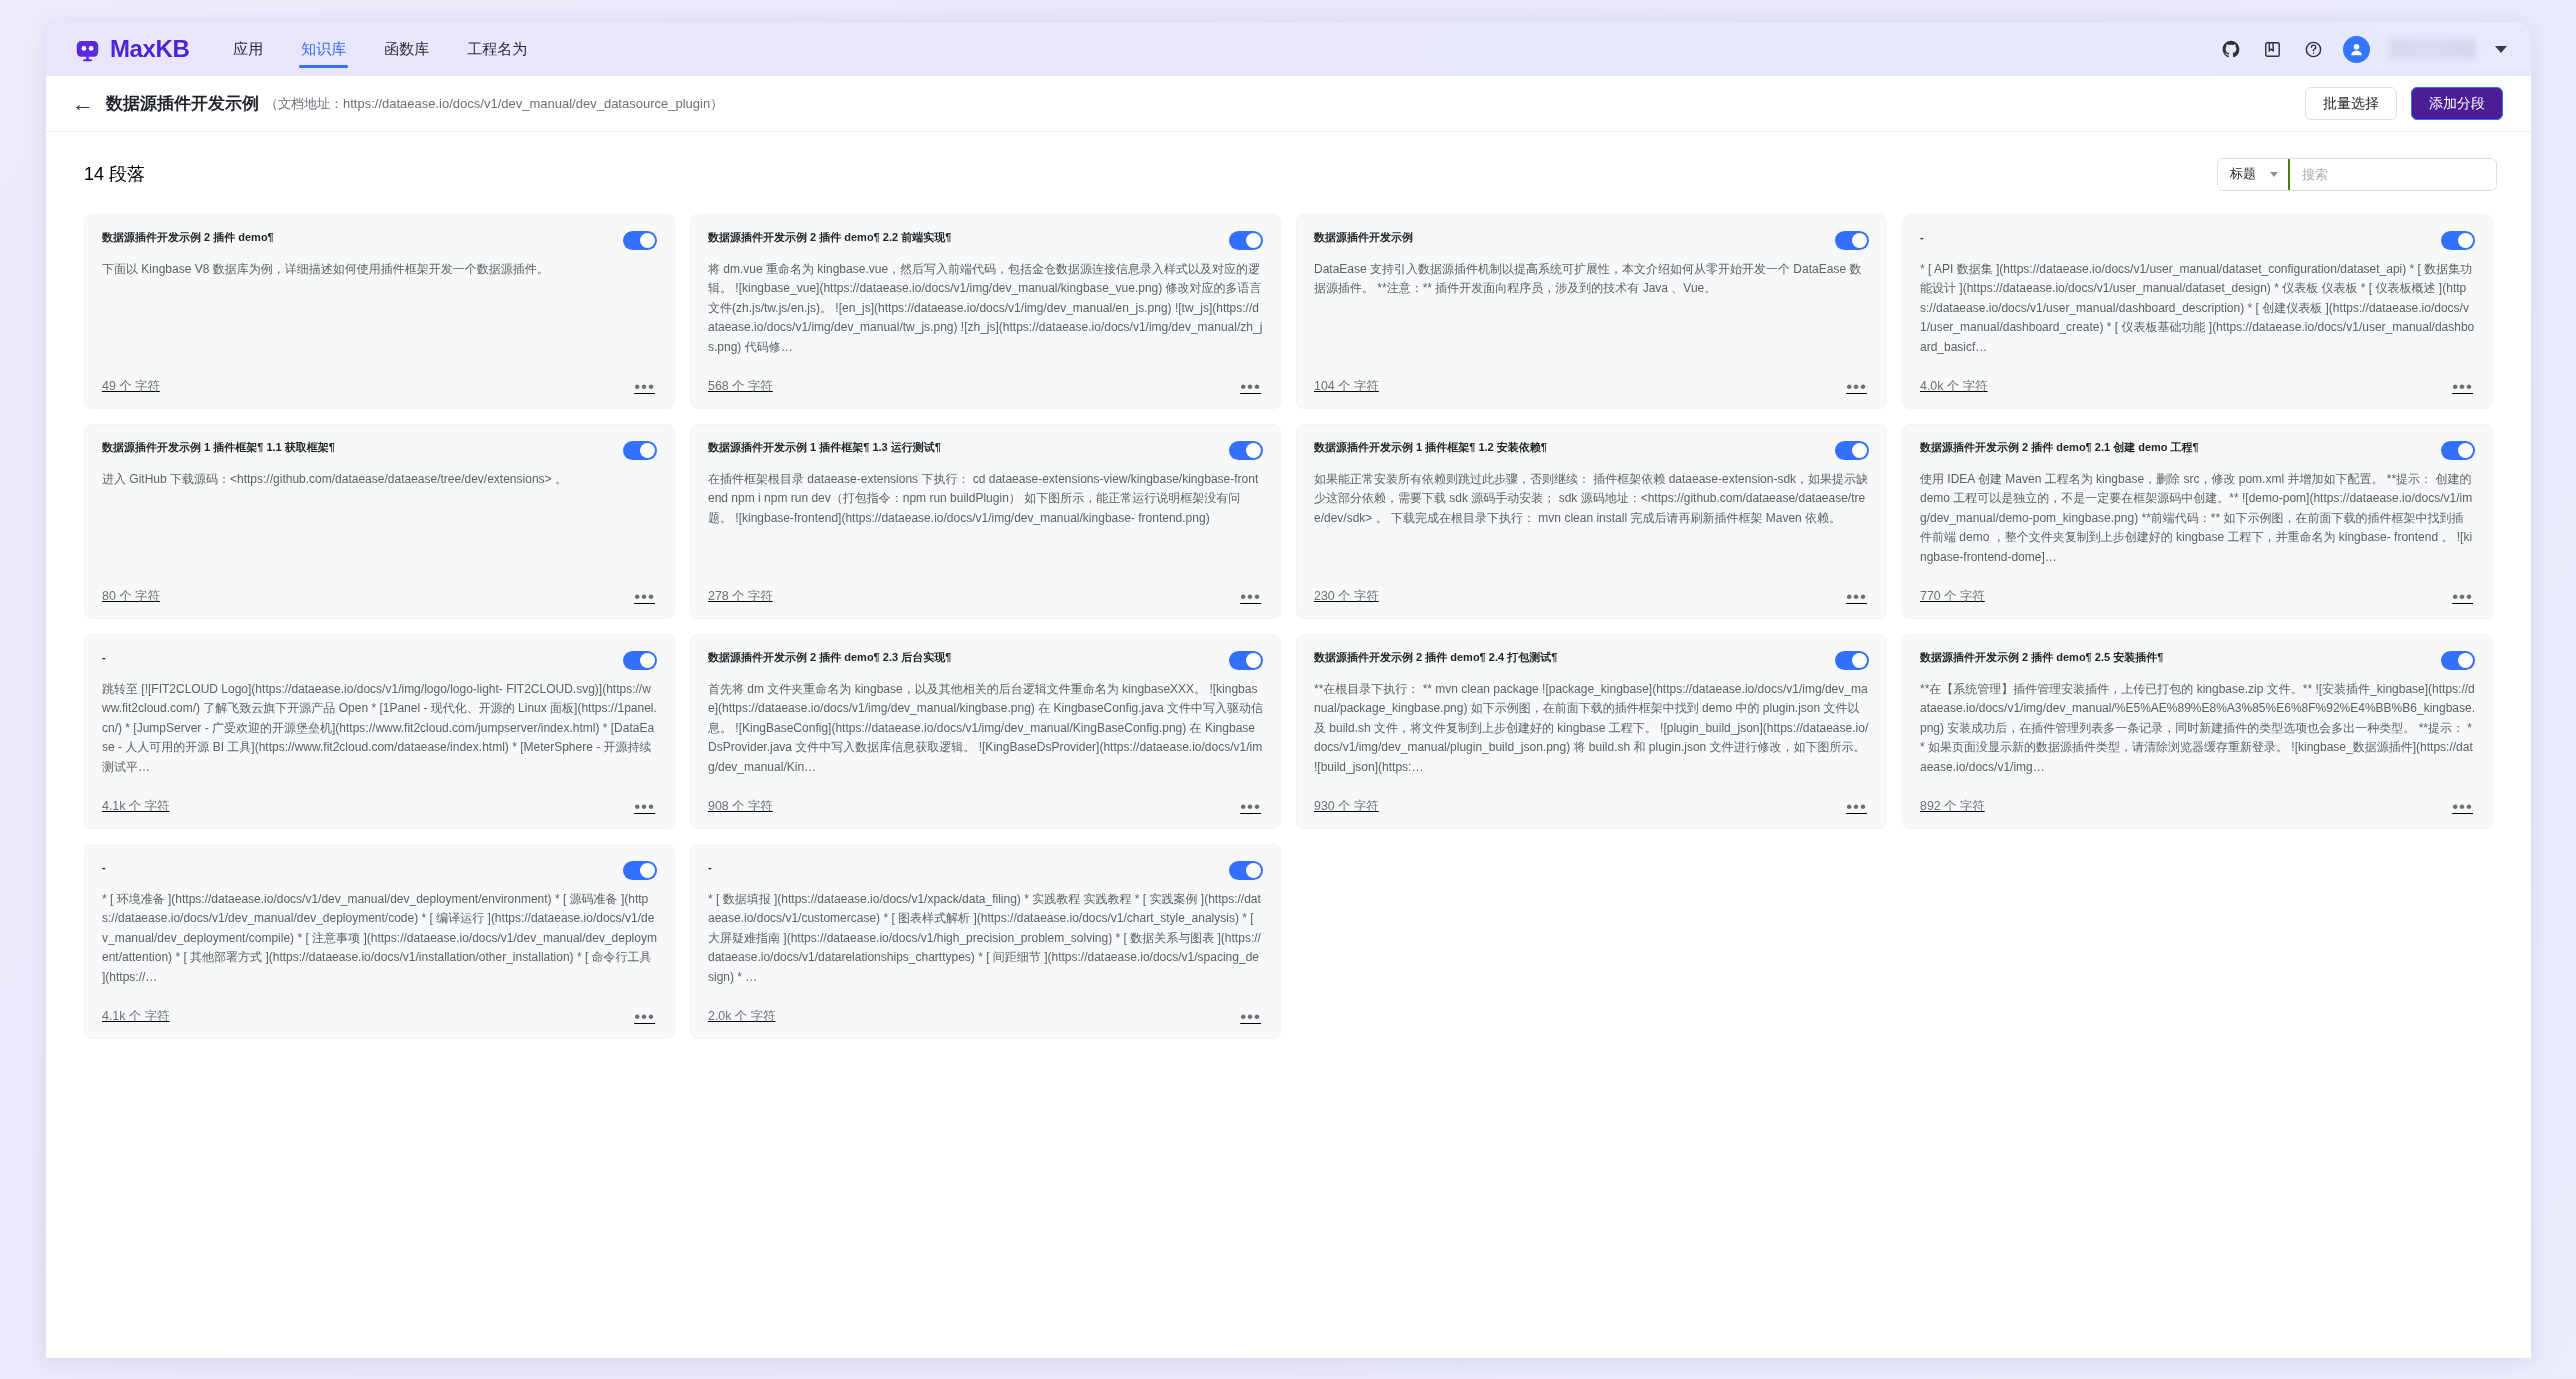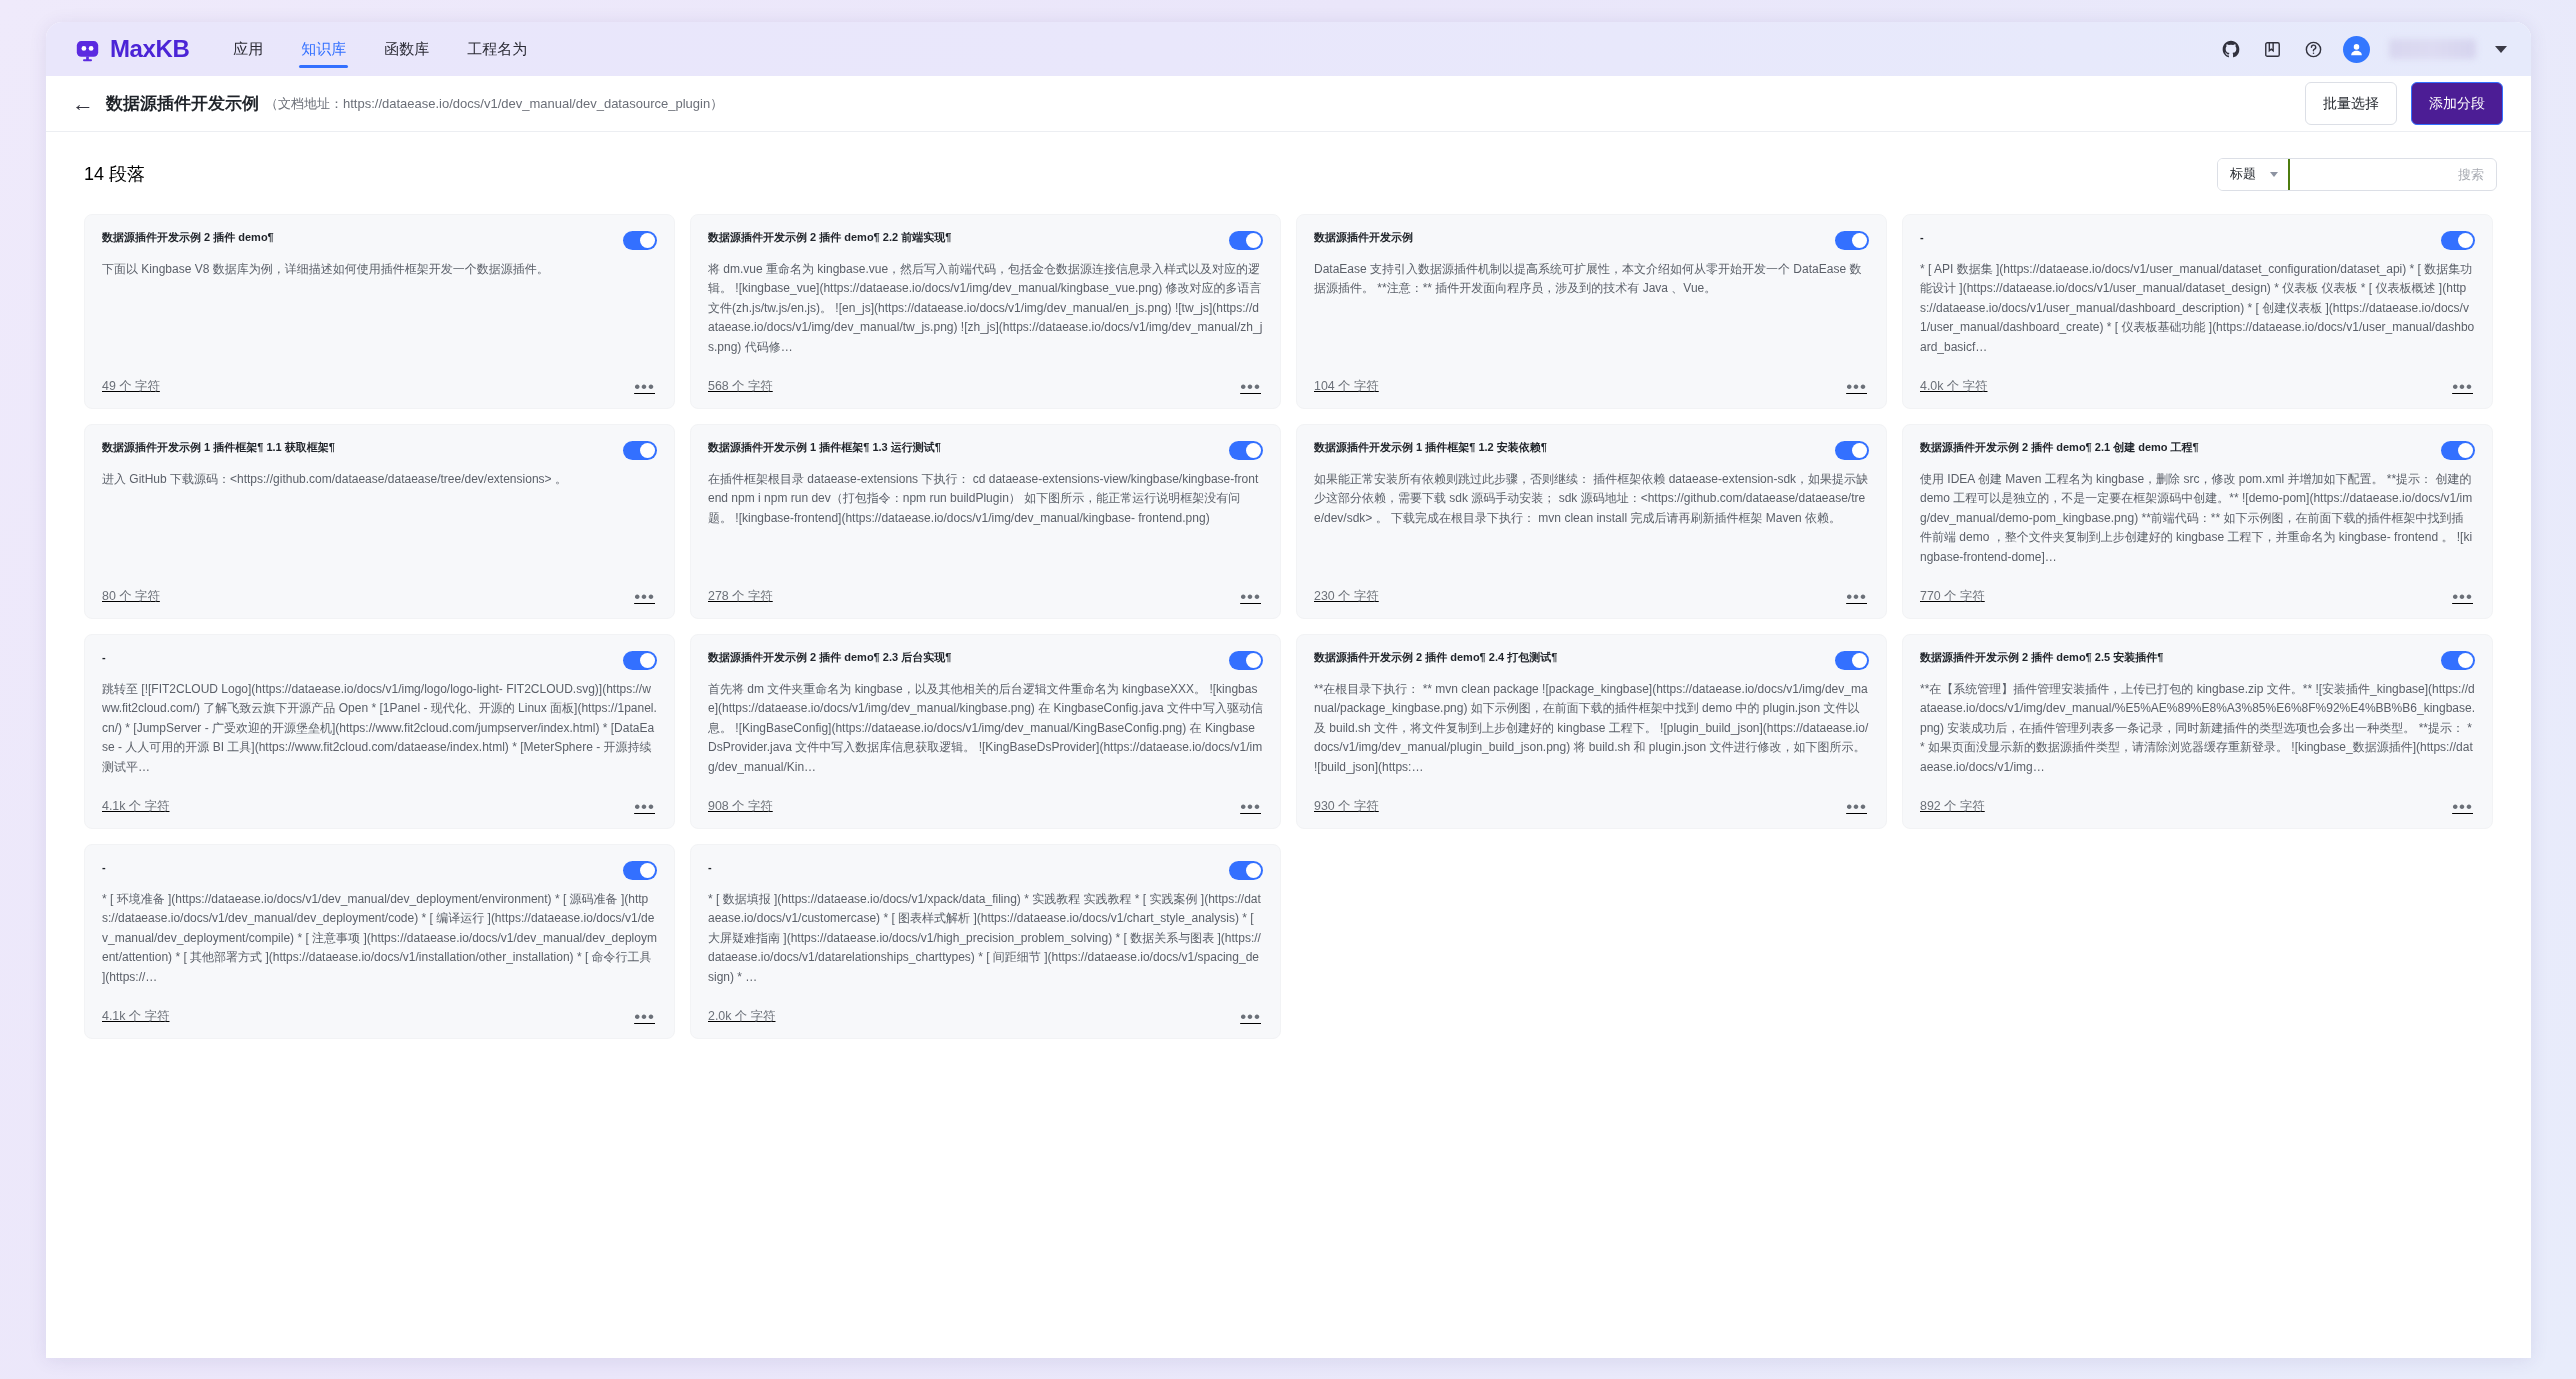--- a/index.html
+++ b/index.html
@@ -97,21 +97,21 @@
     cursor: pointer; line-height: 1;
   }
   .page-title {
     font-size: 17px; font-weight: bold; color: #1f2329;
   }
   .page-subtitle {
     font-size: 13px; color: #6b6f78; margin-left: 6px;
   }
   .subheader-right { margin-left: auto; display: flex; align-items: center; gap: 14px; }
   .btn {
-    height: 43px; padding: 0 17px;
+    height: 33px; padding: 0 17px;
     border-radius: 6px; font-size: 14px;
     display: flex; align-items: center; justify-content: center;
     cursor: pointer; white-space: nowrap;
   }
   .btn-default {
     background: #fff; color: #1f2329;
     border: 1px solid #dcdfe6;
   }
   .btn-primary {
     background: #4c1d95; color: #fff; border: 1px solid #3370ff;
@@ -149,21 +149,20 @@
     width: 0; height: 0;
     border-left: 4.5px solid transparent;
     border-right: 4.5px solid transparent;
     border-top: 5px solid #8d93a1;
   }
   .search-input {
     flex: 1; border: none; outline: none;
     font-size: 13px; color: #1f2329;
     padding: 0 12px; background: transparent;
     font-family: "Liberation Sans", sans-serif;
-    text-align: right;
   }
   .search-input::placeholder { color: #a8abb2; }
   
   .grid {
     display: grid;
     grid-template-columns: repeat(4, 1fr);
     gap: 15px 15px;
     padding: 0 12px;
   }
   .card {

